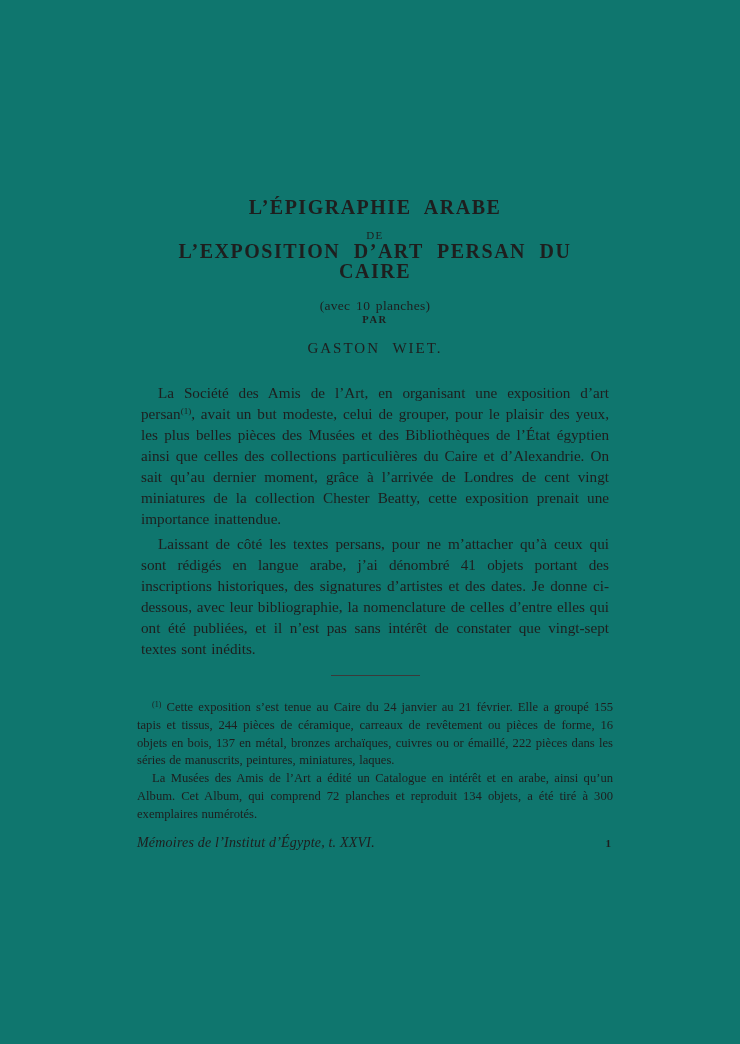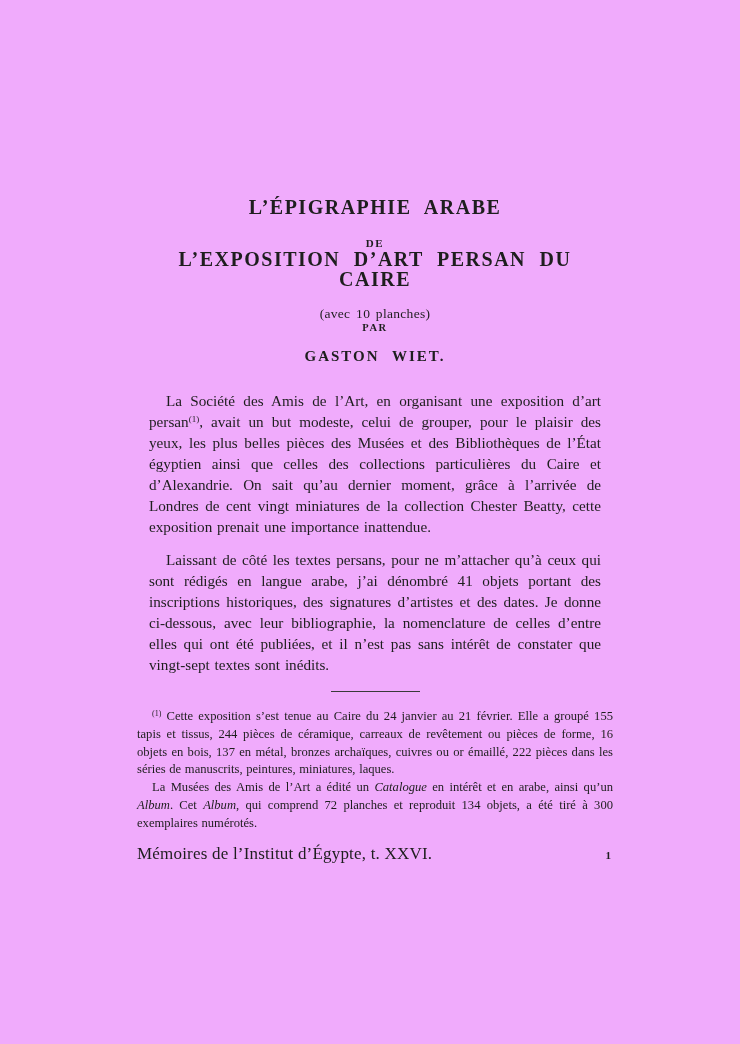--- a/index.html
+++ b/index.html
@@ -6,21 +6,21 @@
   html, body {
     margin: 0;
     padding: 0;
     background: #e8e8e8;
   }
   .page {
     position: relative;
     width: 740px;
     height: 1044px;
     margin: 0 auto;
-    background: #f0abfc;
+    background: #0f766e;
     color: #1e1e1e;
     font-family: "Liberation Serif", "DejaVu Serif", serif;
     overflow: hidden;
   }
   .content {
     position: absolute;
     top: 0;
     left: 137px;
     width: 476px;
   }
@@ -33,100 +33,100 @@
   .title-line {
     font-size: 20px;
     font-weight: bold;
     letter-spacing: 1.5px;
     word-spacing: 7px;
     line-height: 1;
     margin: 0;
   }
   .title-connector {
     font-size: 11px;
-    font-weight: bold;
+    font-weight: normal;
     letter-spacing: 1.5px;
-    margin-top: 20px;
+    margin-top: 12px;
   }
   .title-line2 {
   }
   .subtitle {
     font-size: 13.5px;
     letter-spacing: 0.3px;
     word-spacing: 2px;
     margin-top: 17px;
     text-align: center;
   }
   .byline-label {
     font-size: 10.5px;
     font-weight: bold;
     letter-spacing: 1.5px;
   }
   .author {
     font-size: 15px;
-    font-weight: bold;
+    font-weight: normal;
     letter-spacing: 2px;
     word-spacing: 7px;
     margin-top: 15px;
   }
 
   
   .body-text {
     margin-top: 25px;
     font-size: 15.2px;
     line-height: 21px;
     text-align: justify;
     word-spacing: 1px;
   }
   .body-text p {
-    margin: 12px;
+    margin: 4px;
     text-indent: 17px;
   }
   sup.fn-marker {
     font-size: 9px;
     line-height: 0;
     vertical-align: 5px;
     letter-spacing: 0;
   }
 
   
   .footnote-rule {
     margin-top: 16px;
     width: 89px;
     border: 0;
     border-top: 1.4px solid #3a3a3a;
   }
   .footnotes {
-    margin-top: 16px;
+    margin-top: 23px;
     font-size: 12.6px;
     line-height: 17.8px;
     text-align: justify;
     word-spacing: 0.5px;
   }
   .footnotes p {
     margin: 0;
     text-indent: 15px;
   }
   .footnotes sup.fn-marker {
     font-size: 8px;
     vertical-align: 4px;
   }
   .italic {
-    font-style: italic;
   }
 
   
   .page-footer {
     margin-top: 11px;
     display: flex;
     justify-content: space-between;
     align-items: baseline;
   }
   .footer-imprint {
-    font-size: 17px;
+    font-style: italic;
+    font-size: 14px;
     letter-spacing: 0.2px;
   }
   .signature-mark {
     font-size: 11px;
     font-weight: bold;
     padding-right: 2px;
   }
 </style>
 </head>
 <body>

